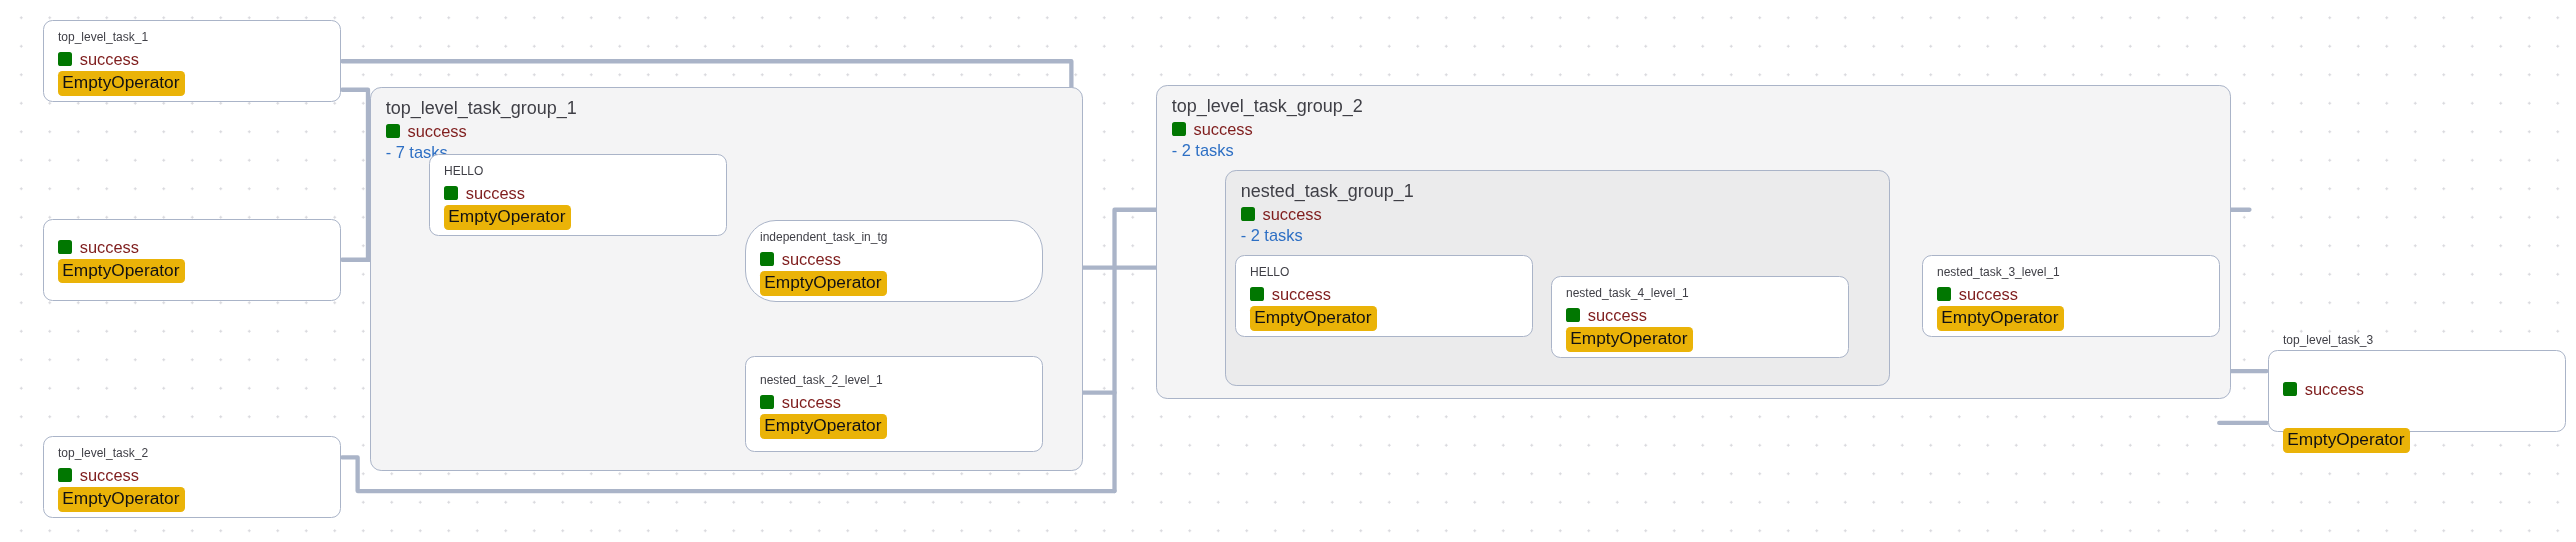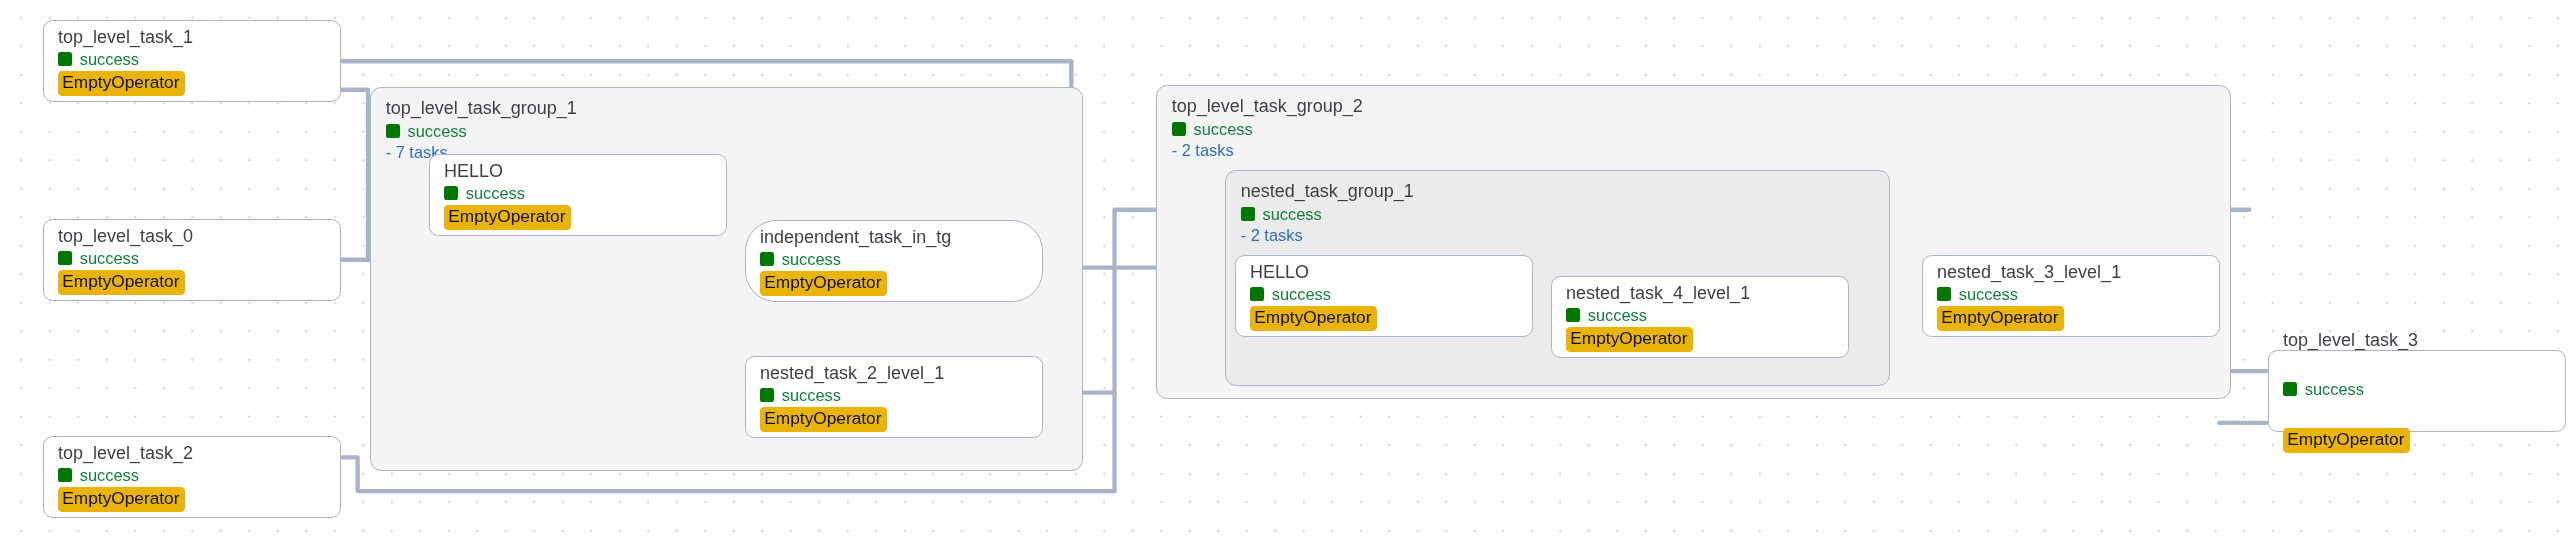--- a/index.html
+++ b/index.html
@@ -76,21 +76,21 @@
     background: #ffffff;
     border: 1.4px solid #aab4c8;
     border-radius: 9.5px;
     z-index: 3;
     padding: 7.8px 12px 8.6px 14px;
     display: flex;
     flex-direction: column;
     justify-content: center;
   }
   .node-title {
-    font-size: 18px;
+    font-size: 12px;
     color: #3f3f46;
     line-height: 22.5px;
     white-space: nowrap;
   }
   .node-status {
     display: flex;
     align-items: center;
     gap: 7.8px;
     margin-top: 1.7px;
     line-height: 19px;
@@ -98,21 +98,21 @@
   .sq {
     width: 14px;
     height: 14px;
     border-radius: 2.6px;
     background: #017701;
     flex: 0 0 auto;
     display: block;
   }
   .status-text {
     font-size: 16.4px;
-    color: #15803d;
+    color: #7f1d1d;
     line-height: 19px;
     white-space: nowrap;
   }
   .op {
     display: inline-block;
     align-self: flex-start;
     margin-top: 2.6px;
     background: #eab308;
     border-radius: 4.3px;
     padding: 0.9px 5.2px 1.7px 4.3px;
@@ -188,21 +188,20 @@
   <div id="nodes-layer">
       <div class="node" style="left: 43px; top: 20px; width: 298px; height: 82px;">
         <div class="node-title">top_level_task_1</div>
         <div class="node-status">
           <span class="sq"></span>
           <span class="status-text">success</span>
         </div>
         <span class="op">EmptyOperator</span>
       </div>
       <div class="node" style="left: 43px; top: 219px; width: 298px; height: 82px;">
-        <div class="node-title">top_level_task_0</div>
         <div class="node-status">
           <span class="sq"></span>
           <span class="status-text">success</span>
         </div>
         <span class="op">EmptyOperator</span>
       </div>
       <div class="node" style="left: 43px; top: 417px; width: 298px; height: 82px; margin-top: 19px;">
         <div class="node-title">top_level_task_2</div>
         <div class="node-status">
           <span class="sq"></span>
@@ -219,21 +218,21 @@
         <span class="op">EmptyOperator</span>
       </div>
       <div class="node" style="left: 745px; top: 220px; width: 298px; height: 82px; border-radius: 31px;">
         <div class="node-title">independent_task_in_tg</div>
         <div class="node-status">
           <span class="sq"></span>
           <span class="status-text">success</span>
         </div>
         <span class="op">EmptyOperator</span>
       </div>
-      <div class="node" style="left: 745px; top: 356px; width: 298px; height: 82px;">
+      <div class="node" style="left: 745px; top: 356px; width: 298px; height: 96px;">
         <div class="node-title">nested_task_2_level_1</div>
         <div class="node-status">
           <span class="sq"></span>
           <span class="status-text">success</span>
         </div>
         <span class="op">EmptyOperator</span>
       </div>
       <div class="node" style="left: 1235px; top: 255px; width: 298px; height: 82px;">
         <div class="node-title">HELLO</div>
         <div class="node-status">

